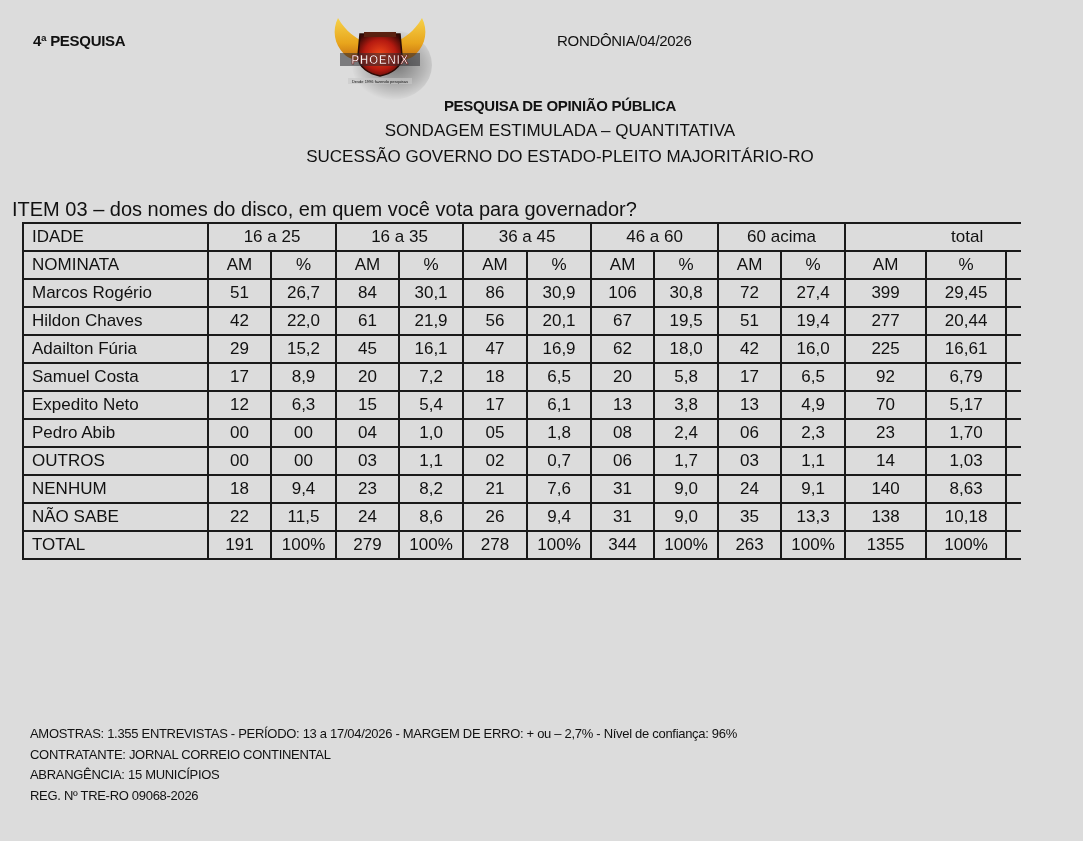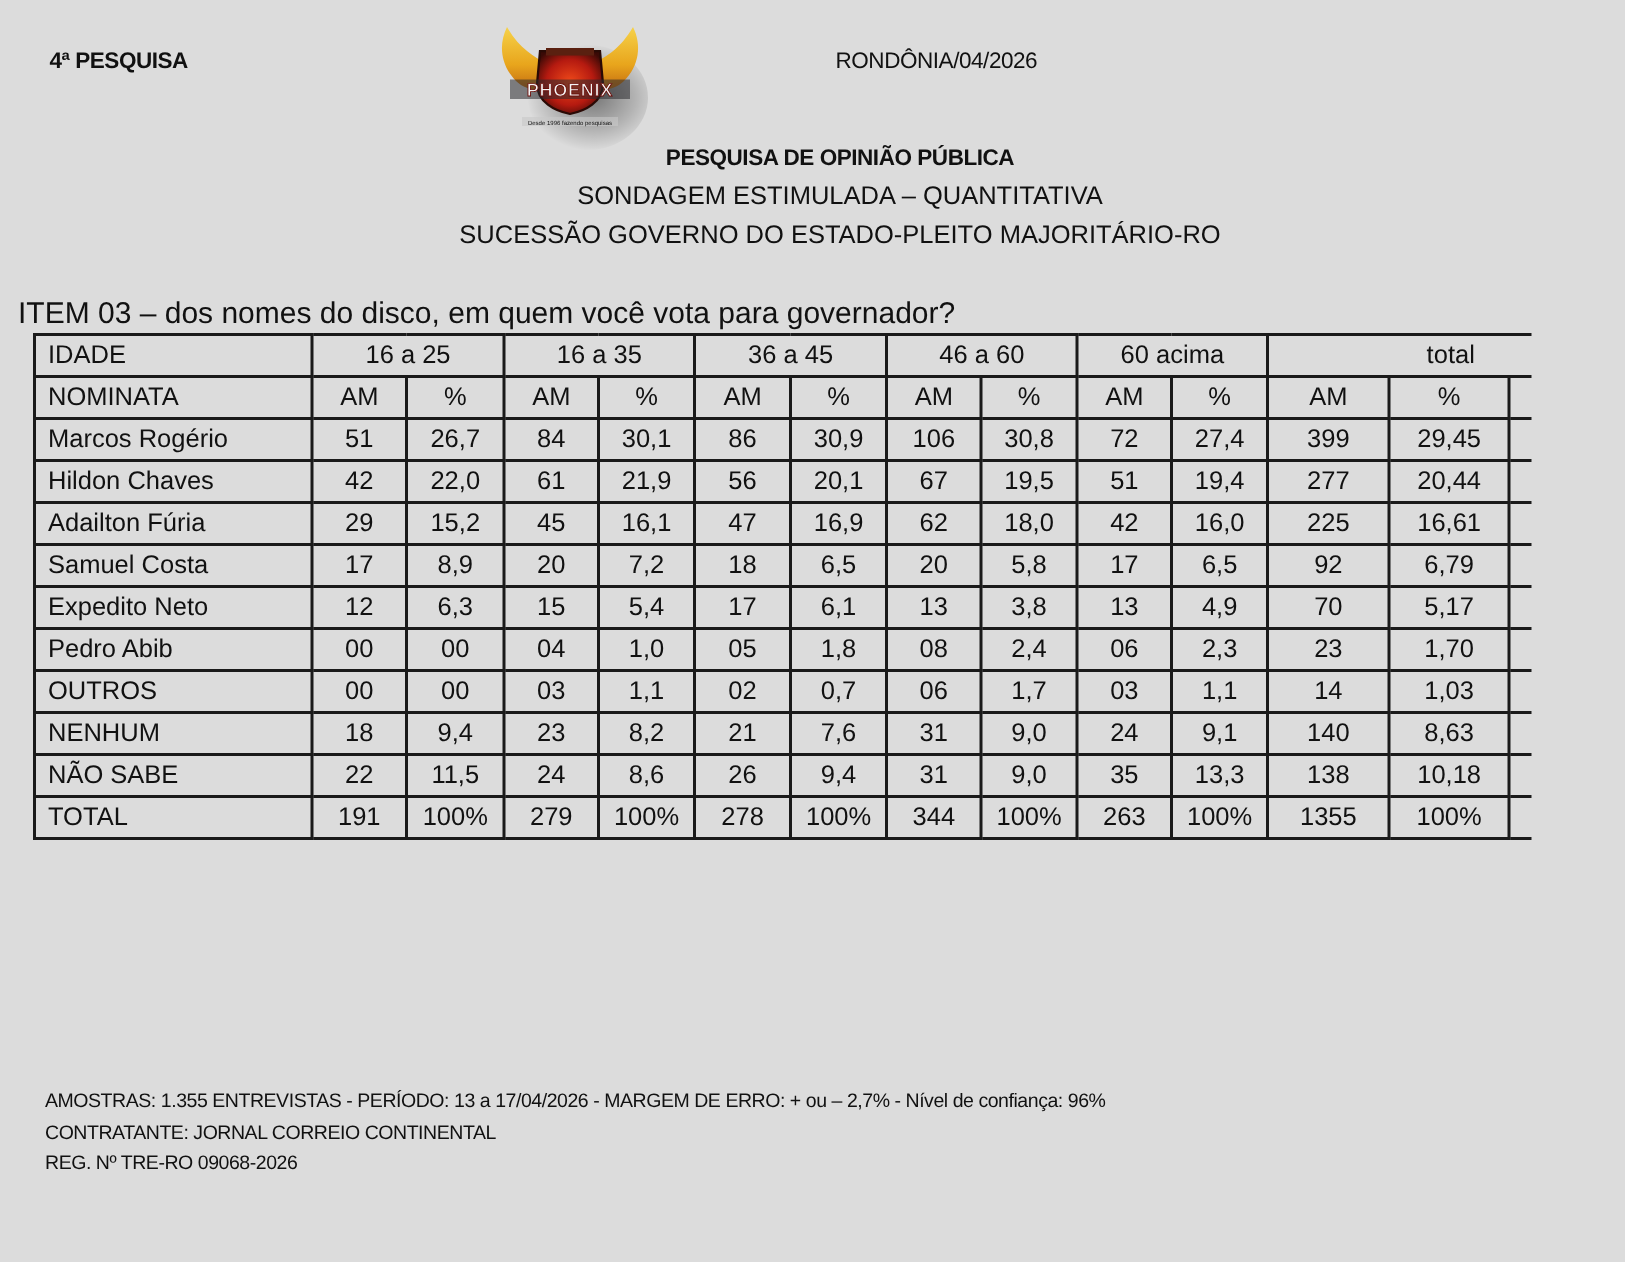--- a/index.html
+++ b/index.html
@@ -298,14 +298,15 @@
           <td>100%</td>
           <td class="ivd" style="padding-right: 22px;">100%</td>
         </tr>
       </tbody>
   </table>
 </div>
 
 <div class="abs footer">
   <div>AMOSTRAS: 1.355 ENTREVISTAS - PERÍODO: 13 a 17/04/2026 - MARGEM DE ERRO: + ou – 2,7% - Nível de confiança: 96%</div>
   <div>CONTRATANTE: JORNAL CORREIO CONTINENTAL</div>
+  <div>ABRANGÊNCIA: 15 MUNICÍPIOS</div>
   <div>REG. Nº TRE-RO 09068-2026</div>
 </div>
 
 </body></html>

